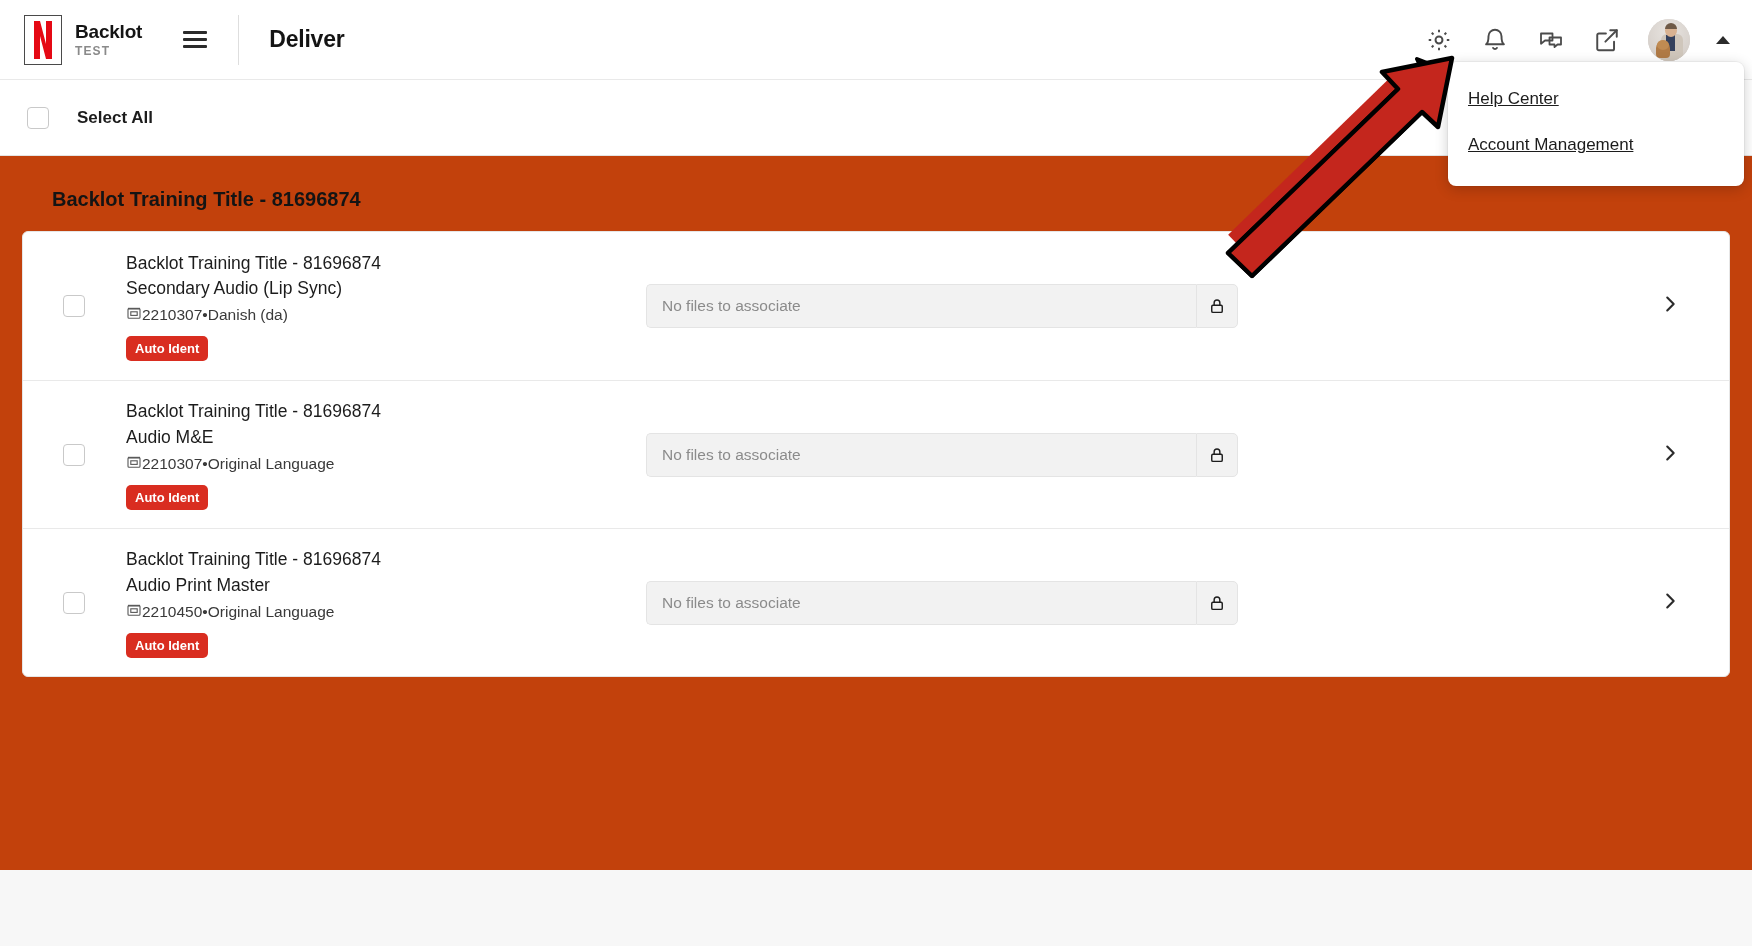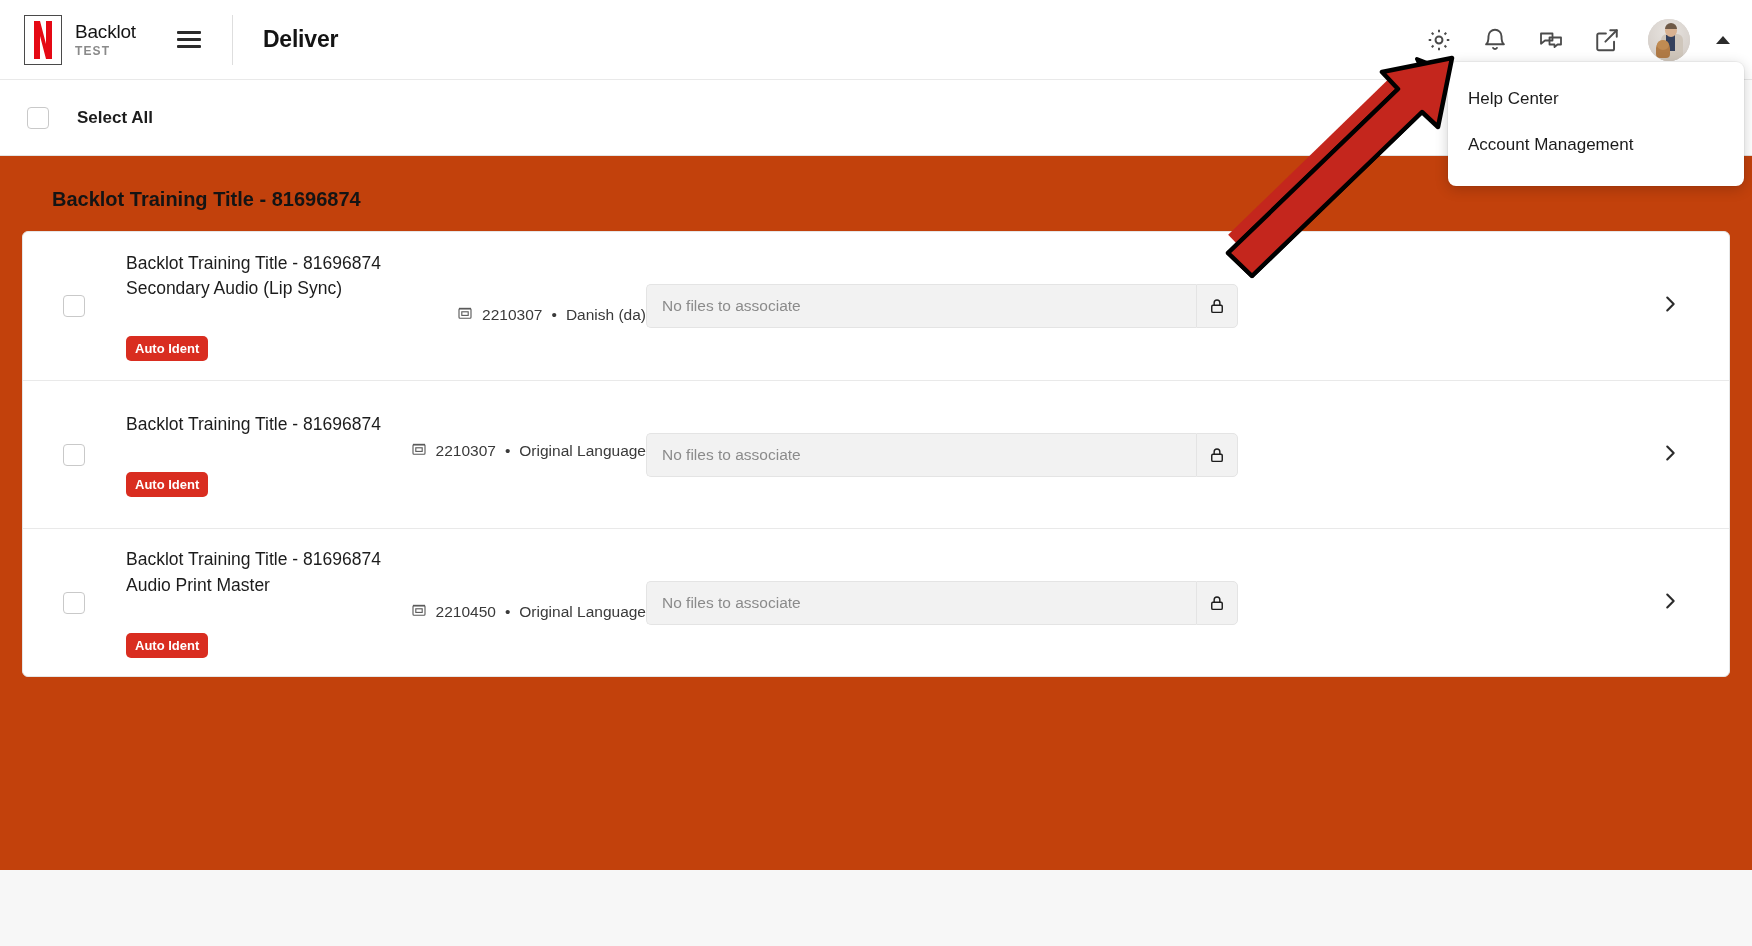--- a/index.html
+++ b/index.html
@@ -17,21 +17,21 @@
     background: #ffffff; display: flex; align-items: center;
     border-bottom: 1px solid #e9e9e9; z-index: 5;
   }
   .brand { display: flex; align-items: center; padding-left: 24px; gap: 13px; }
   .nlogo {
     width: 38px; height: 50px; border: 1.5px solid #4a4a4a; background: #fff;
     display: flex; align-items: center; justify-content: center;
   }
   .nlogo svg { display: block; }
   .brand-text { display: flex; flex-direction: column; line-height: 1.05; }
-  .brand-name { font-size: 19px; font-weight: normal; color: #141414; letter-spacing: -0.2px; }
+  .brand-name { font-size: 19px; font-weight: bold; color: #141414; letter-spacing: -0.2px; }
   .brand-env { font-size: 12px; font-weight: bold; color: #8a8a8a; letter-spacing: 1.1px; margin-top: 3px; }
 
   .hamburger { margin-left: 36px; width: 34px; height: 34px; display:flex; align-items:center; justify-content:center; cursor: pointer;}
   .hamburger span { display:block; }
   .hb-lines { width: 24px; }
   .hb-lines i { display:block; height: 2.4px; background:#2b2b2b; border-radius:1px; margin: 4.6px 0; }
 
   .vdiv { width: 1px; height: 50px; background: #dedede; margin-left: 26px; }
   .page-title { margin-left: 30px; font-size: 23px; font-weight: bold; color: #141414; letter-spacing: -0.2px; }
 
@@ -53,20 +53,21 @@
   
   .dropdown {
     position: absolute; top: 62px; right: 8px; width: 296px;
     background: #ffffff; border-radius: 8px;
     box-shadow: 0 3px 14px rgba(0,0,0,.20), 0 0 0 1px rgba(0,0,0,.04);
     padding: 14px 0 18px 0; z-index: 40;
   }
   .dd-item {
     padding: 13px 20px; font-size: 17px; color: #1c1c1c; cursor: pointer;
     white-space: nowrap;
+    text-decoration: underline;
   }
 
   
   .toolbar {
     position: absolute; top: 80px; left: 0; width: 1752px; height: 76px;
     background: #ffffff; display: flex; align-items: center;
     border-bottom: 1px solid #e4e4e4; z-index: 4;
   }
   .sel-all { display:flex; align-items:center; gap: 28px; padding-left: 27px; cursor: pointer; }
   .cbox { width: 22px; height: 22px; border: 1.5px solid #c9c9c9; border-radius: 4px; background:#fff; }
@@ -88,21 +89,21 @@
   .group-title { font-size: 20px; font-weight: bold; color: #141414; padding: 32px 0 20px 52px; }
 
   .cards { margin: 0 22px; background:#fff; border: 1px solid #e6e6e6; border-radius: 6px; }
   .card { display: flex; align-items: center; min-height: 148px; padding: 0 0 0 40px; position: relative; }
   .card + .card { border-top: 1px solid #e9e9e9; }
 
   .card-cb { width: 22px; height: 22px; border: 1.5px solid #c9c9c9; border-radius: 4px; background:#fff; flex: none; cursor:pointer; }
   .card-info { margin-left: 41px; width: 520px; }
   .ci-line1 { font-size: 17.5px; color: #1c1c1c; line-height: 1.45; }
   .ci-line2 { font-size: 17.5px; color: #1c1c1c; line-height: 1.45; }
-  .ci-meta { display:flex; align-items:center; gap: 9px; margin-top: 4px; font-size: 15.5px; color: #3a3a3a; justify-content: flex-end; }
+  .ci-meta { display:flex; align-items:center; margin-top: 4px; font-size: 15.5px; color: #3a3a3a; }
   .badge {
     display:inline-block; margin-top: 11px; background: #d92d20; color: #fff;
     font-size: 13px; font-weight: bold; border-radius: 5px; padding: 5px 9px;
   }
 
   .assoc-wrap { display: flex; align-items: stretch; width: 592px; height: 44px; margin-left: 0; }
   .assoc-box {
     flex: 1; background: #f2f2f2; border: 1px solid #e4e4e4; border-right: none;
     border-radius: 5px 0 0 5px; display:flex; align-items:center; padding-left: 15px;
     font-size: 15.5px; color: #8b8b8b;
@@ -266,20 +267,21 @@
           <svg width="22" height="22" viewBox="0 0 24 24" fill="none" stroke="#2b2b2b" stroke-width="2.3" stroke-linecap="round" stroke-linejoin="round">
             <path d="M9 5l7 7-7 7"></path>
           </svg>
         </span>
       </div>
 
       <div class="card">
         <span class="card-cb"></span>
         <div class="card-info">
           <div class="ci-line1">Backlot Training Title - 81696874</div>
+          <div class="ci-line2">Audio M&amp;E</div>
           <div class="ci-meta">
             <span>
               <svg width="16" height="16" viewBox="0 0 20 20" fill="none" stroke="#5a5a5a" stroke-width="1.4">
                 <rect x="2.5" y="4.5" width="15" height="12" rx="1.2"></rect>
                 <path d="M2.5 4.5h15" stroke-width="2"></path>
                 <rect x="6" y="8.5" width="8" height="4.5"></rect>
               </svg>
             </span>
             <span>2210307</span>
             <span>•</span>

